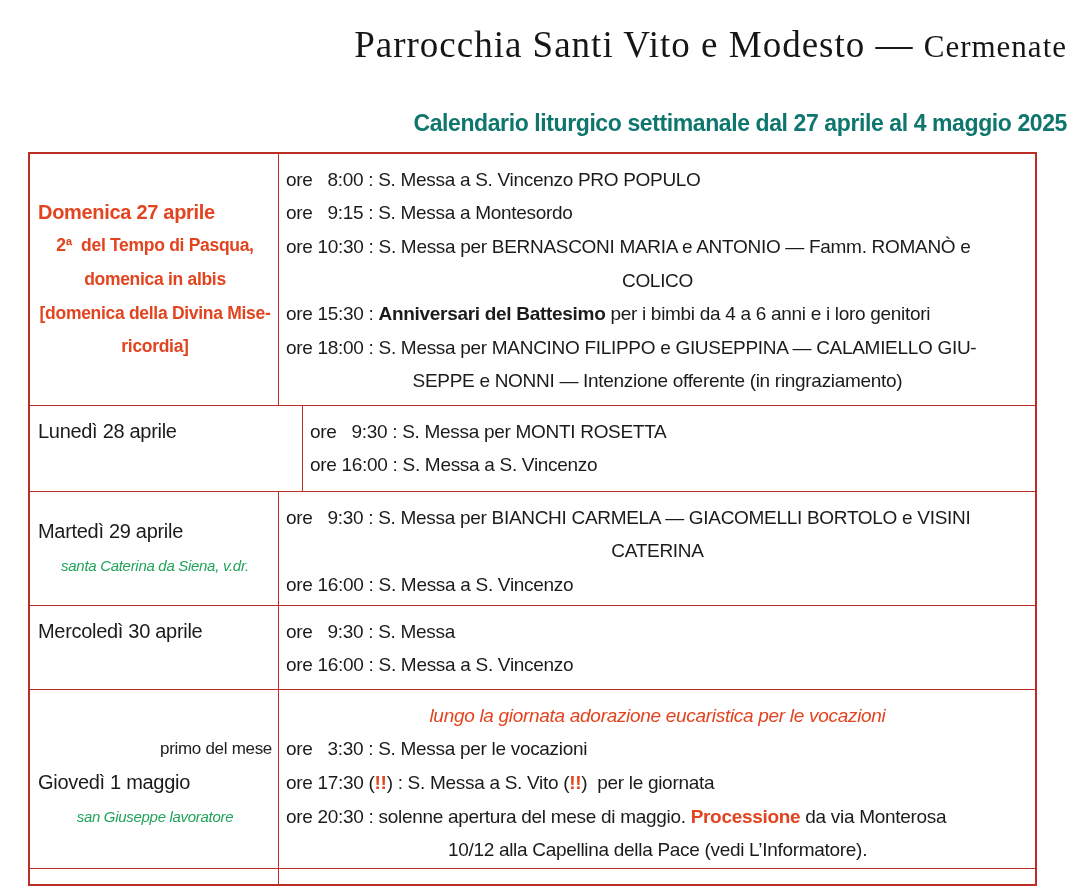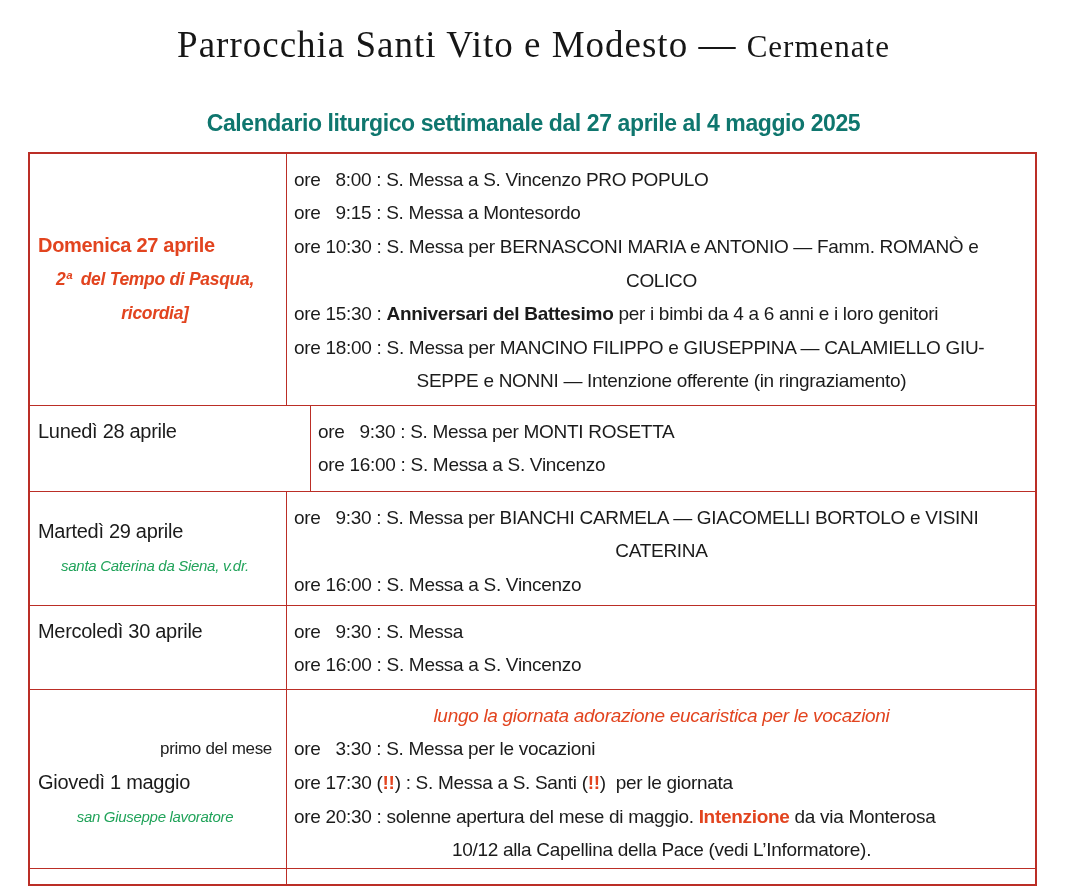--- a/index.html
+++ b/index.html
@@ -8,56 +8,56 @@
     font-family:"Liberation Sans",sans-serif;color:#1b1b1b;
     -webkit-font-smoothing:antialiased;
   }
   :root{
     --red:#e2441f;
     --green:#21a35a;
     --border:#bb2e26;
     --ink:#1b1b1b;
   }
   
-  .header{padding-top:14px;text-align:center;}
+  .header{padding-top:14px;text-align:right;}
   .title{
     font-family:cursive;
     font-size:37px;line-height:62px;color:#161616;letter-spacing:1px;
     white-space:nowrap;
   }
   .title .suffix{font-size:31px;}
   .subtitle{
     margin-top:30px;line-height:30px;
     font-size:23px;font-weight:bold;letter-spacing:-0.4px;color:#0f766e;
   }
   
   .cal-table{
     position:absolute;left:28px;top:152px;width:1009px;height:734px;
     border:2px solid var(--border);box-sizing:border-box;
     display:flex;flex-direction:column;overflow:hidden;background:#fff;
   }
   .row{display:flex;border-bottom:1px solid var(--border);box-sizing:border-box;flex:0 0 auto;}
   .row:last-child{border-bottom:none;flex:1 1 auto;min-height:0;}
   .cell{display:flex;flex-direction:column;box-sizing:border-box;overflow:hidden;}
   .left-cell{width:248px;flex:0 0 248px;padding:0 6px 0 8px;}
-  .right-cell{flex:1;border-left:1px solid var(--border);padding:9px 6px 0 7px;margin-left:8px;}
+  .right-cell{flex:1;border-left:1px solid var(--border);padding:9px 6px 0 7px;}
   .valign-center{justify-content:center;}
   .valign-top{padding-top:9px;}
   
   .line{
     height:33.6px;display:flex;align-items:center;white-space:pre;
     font-size:19px;letter-spacing:-0.3px;color:var(--ink);flex:0 0 auto;
   }
   .align-left{justify-content:flex-start;}
   .align-center{justify-content:center;}
   .align-right{justify-content:flex-end;}
   
   .style-day{font-size:20px;}
   .style-day-red{font-size:20px;font-weight:bold;color:var(--red);text-align:right;}
-  .style-sub-red{font-size:17.5px;font-weight:bold;font-style:italic;color:var(--red);}
+  .style-sub-red{font-size:17.5px;font-weight:bold;color:var(--red);}
   .style-sub-green{font-size:15px;font-style:italic;color:var(--green);}
   .style-sub-black{font-size:17px;color:#222;}
   
   .seg-n{}
   .seg-b{font-weight:bold;}
   .seg-rb{font-weight:bold;color:var(--red);}
   .seg-ri{font-style:italic;color:var(--red);}
 </style>
 </head>
 <body>
@@ -65,20 +65,22 @@
 <div class="header">
   <div class="title"><span>Parrocchia Santi Vito e Modesto —</span> <span class="suffix">Cermenate</span></div>
   <div class="subtitle">Calendario liturgico settimanale dal 27 aprile al 4 maggio 2025</div>
 </div>
 
 <div class="cal-table" id="cal-table">
     <div class="row" style="height: 252px;">
       <div class="cell left-cell valign-center">
         <div class="line align-left"><span class="style-day-red">Domenica 27 aprile</span></div>
         <div class="line align-center"><span class="style-sub-red">2ª  del Tempo di Pasqua,</span></div>
+        <div class="line align-center"><span class="style-sub-red">domenica in albis</span></div>
+        <div class="line align-center"><span class="style-sub-red">[domenica della Divina Mise-</span></div>
         <div class="line align-center"><span class="style-sub-red">ricordia]</span></div>
       </div>
       <div class="cell right-cell">
         <div class="line align-left"><span class="seg-n">ore   8:00 : S. Messa a S. Vincenzo PRO POPULO</span></div>
         <div class="line align-left"><span class="seg-n">ore   9:15 : S. Messa a Montesordo</span></div>
         <div class="line align-left"><span class="seg-n">ore 10:30 : S. Messa per BERNASCONI MARIA e ANTONIO — Famm. ROMANÒ e</span></div>
         <div class="line align-center"><span class="seg-n">COLICO</span></div>
         <div class="line align-left"><span class="seg-n">ore 15:30 : </span><span class="seg-b">Anniversari del Battesimo</span><span class="seg-n"> per i bimbi da 4 a 6 anni e i loro genitori</span></div>
         <div class="line align-left"><span class="seg-n">ore 18:00 : S. Messa per MANCINO FILIPPO e GIUSEPPINA — CALAMIELLO GIU-</span></div>
         <div class="line align-center"><span class="seg-n">SEPPE e NONNI — Intenzione offerente (in ringraziamento)</span></div>
@@ -116,22 +118,22 @@
     <div class="row" style="height: 179px;">
       <div class="cell left-cell valign-top">
         <div class="line align-left"><span class="style-day"></span></div>
         <div class="line align-right"><span class="style-sub-black">primo del mese</span></div>
         <div class="line align-left"><span class="style-day">Giovedì 1 maggio</span></div>
         <div class="line align-center"><span class="style-sub-green">san Giuseppe lavoratore</span></div>
       </div>
       <div class="cell right-cell">
         <div class="line align-center"><span class="seg-ri">lungo la giornata adorazione eucaristica per le vocazioni</span></div>
         <div class="line align-left"><span class="seg-n">ore   3:30 : S. Messa per le vocazioni</span></div>
-        <div class="line align-left"><span class="seg-n">ore 17:30 (</span><span class="seg-rb">!!</span><span class="seg-n">) : S. Messa a S. Santi (</span><span class="seg-rb">!!</span><span class="seg-n">)  per le giornata</span></div>
-        <div class="line align-left"><span class="seg-n">ore 20:30 : solenne apertura del mese di maggio. </span><span class="seg-rb">Intenzione</span><span class="seg-n"> da via Monterosa</span></div>
+        <div class="line align-left"><span class="seg-n">ore 17:30 (</span><span class="seg-rb">!!</span><span class="seg-n">) : S. Messa a S. Vito (</span><span class="seg-rb">!!</span><span class="seg-n">)  per le giornata</span></div>
+        <div class="line align-left"><span class="seg-n">ore 20:30 : solenne apertura del mese di maggio. </span><span class="seg-rb">Processione</span><span class="seg-n"> da via Monterosa</span></div>
         <div class="line align-center"><span class="seg-n">10/12 alla Capellina della Pace (vedi L’Informatore).</span></div>
       </div>
     </div>
     <div class="row">
       <div class="cell left-cell valign-top"></div>
       <div class="cell right-cell"></div>
     </div>
   </div>
 
 </body></html>

